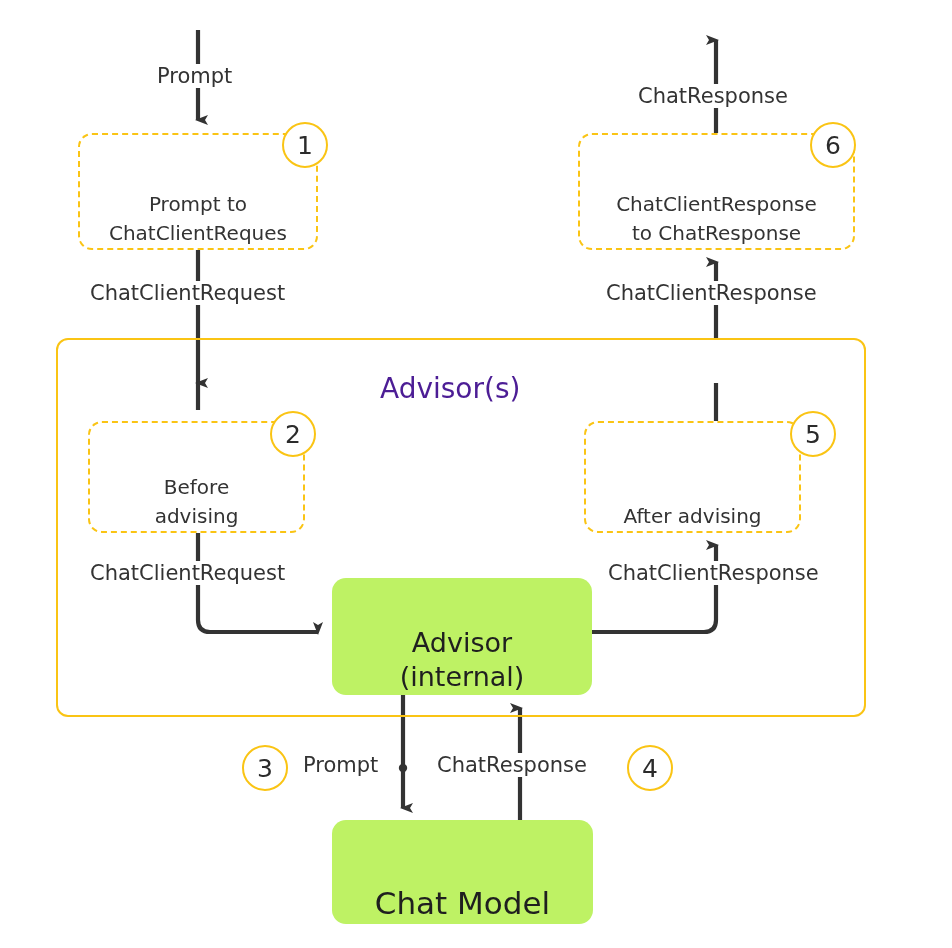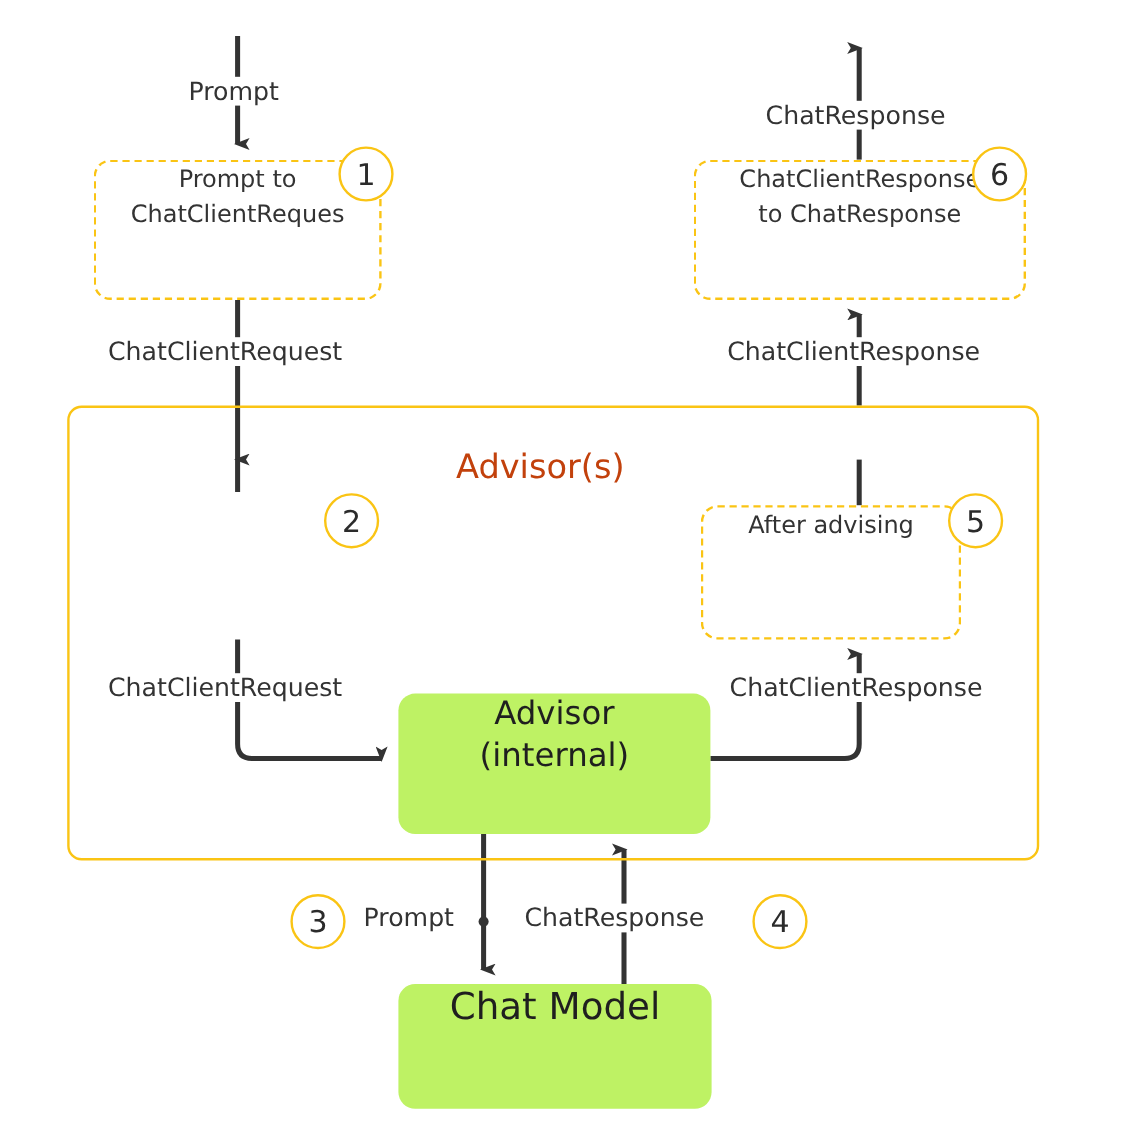--- a/index.html
+++ b/index.html
@@ -19,21 +19,21 @@
     position:absolute;
     left:0; top:0;
     width:952px;
     height:948px;
     pointer-events:none;
   }
   .node{
     position:absolute;
     box-sizing:border-box;
     display:flex;
-    align-items:flex-start;
+    align-items:flex-end;
     justify-content:center;
     text-align:center;
   }
   
   .solid-box{
     background:#bef264;
     border-radius:14px;
     color:#1f1f1f;
     line-height:1.28;
   }
@@ -56,21 +56,21 @@
   #advisors-container{
     position:absolute;
     box-sizing:border-box;
     border:2px solid #FAC414;
     border-radius:12px;
     background:transparent;
   }
   #advisors-title{
     position:absolute;
     font-size:28px;
-    color:#c2410c;
+    color:#4c1d95;
     white-space:nowrap;
   }
 
   
   .badge{
     position:absolute;
     width:46px;
     height:46px;
     border-radius:50%;
     border:2.2px solid #FAC414;
@@ -139,20 +139,24 @@
   </svg>
 
   <div id="advisors-container" style="left:56px; top:338px; width:810px; height:379px;"></div>
   <div id="advisors-title" style="left:380px; top:372px;">Advisor(s)</div>
 
   <div class="node dashed-box" id="step-box-1" style="left:78px; top:133px; width:240px; height:117px;">
     <span class="lbl">Prompt to
 ChatClientReques</span>
   </div>
 
+  <div class="node dashed-box" id="step-box-2" style="left:88px; top:421px; width:217px; height:112px;">
+    <span class="lbl">Before
+advising</span>
+  </div>
 
   <div class="node dashed-box" id="step-box-5" style="left:584px; top:421px; width:217px; height:112px;">
     <span class="lbl">After advising</span>
   </div>
 
   <div class="node dashed-box" id="step-box-6" style="left:578px; top:133px; width:277px; height:117px;">
     <span class="lbl">ChatClientResponse
 to ChatResponse</span>
   </div>
 

